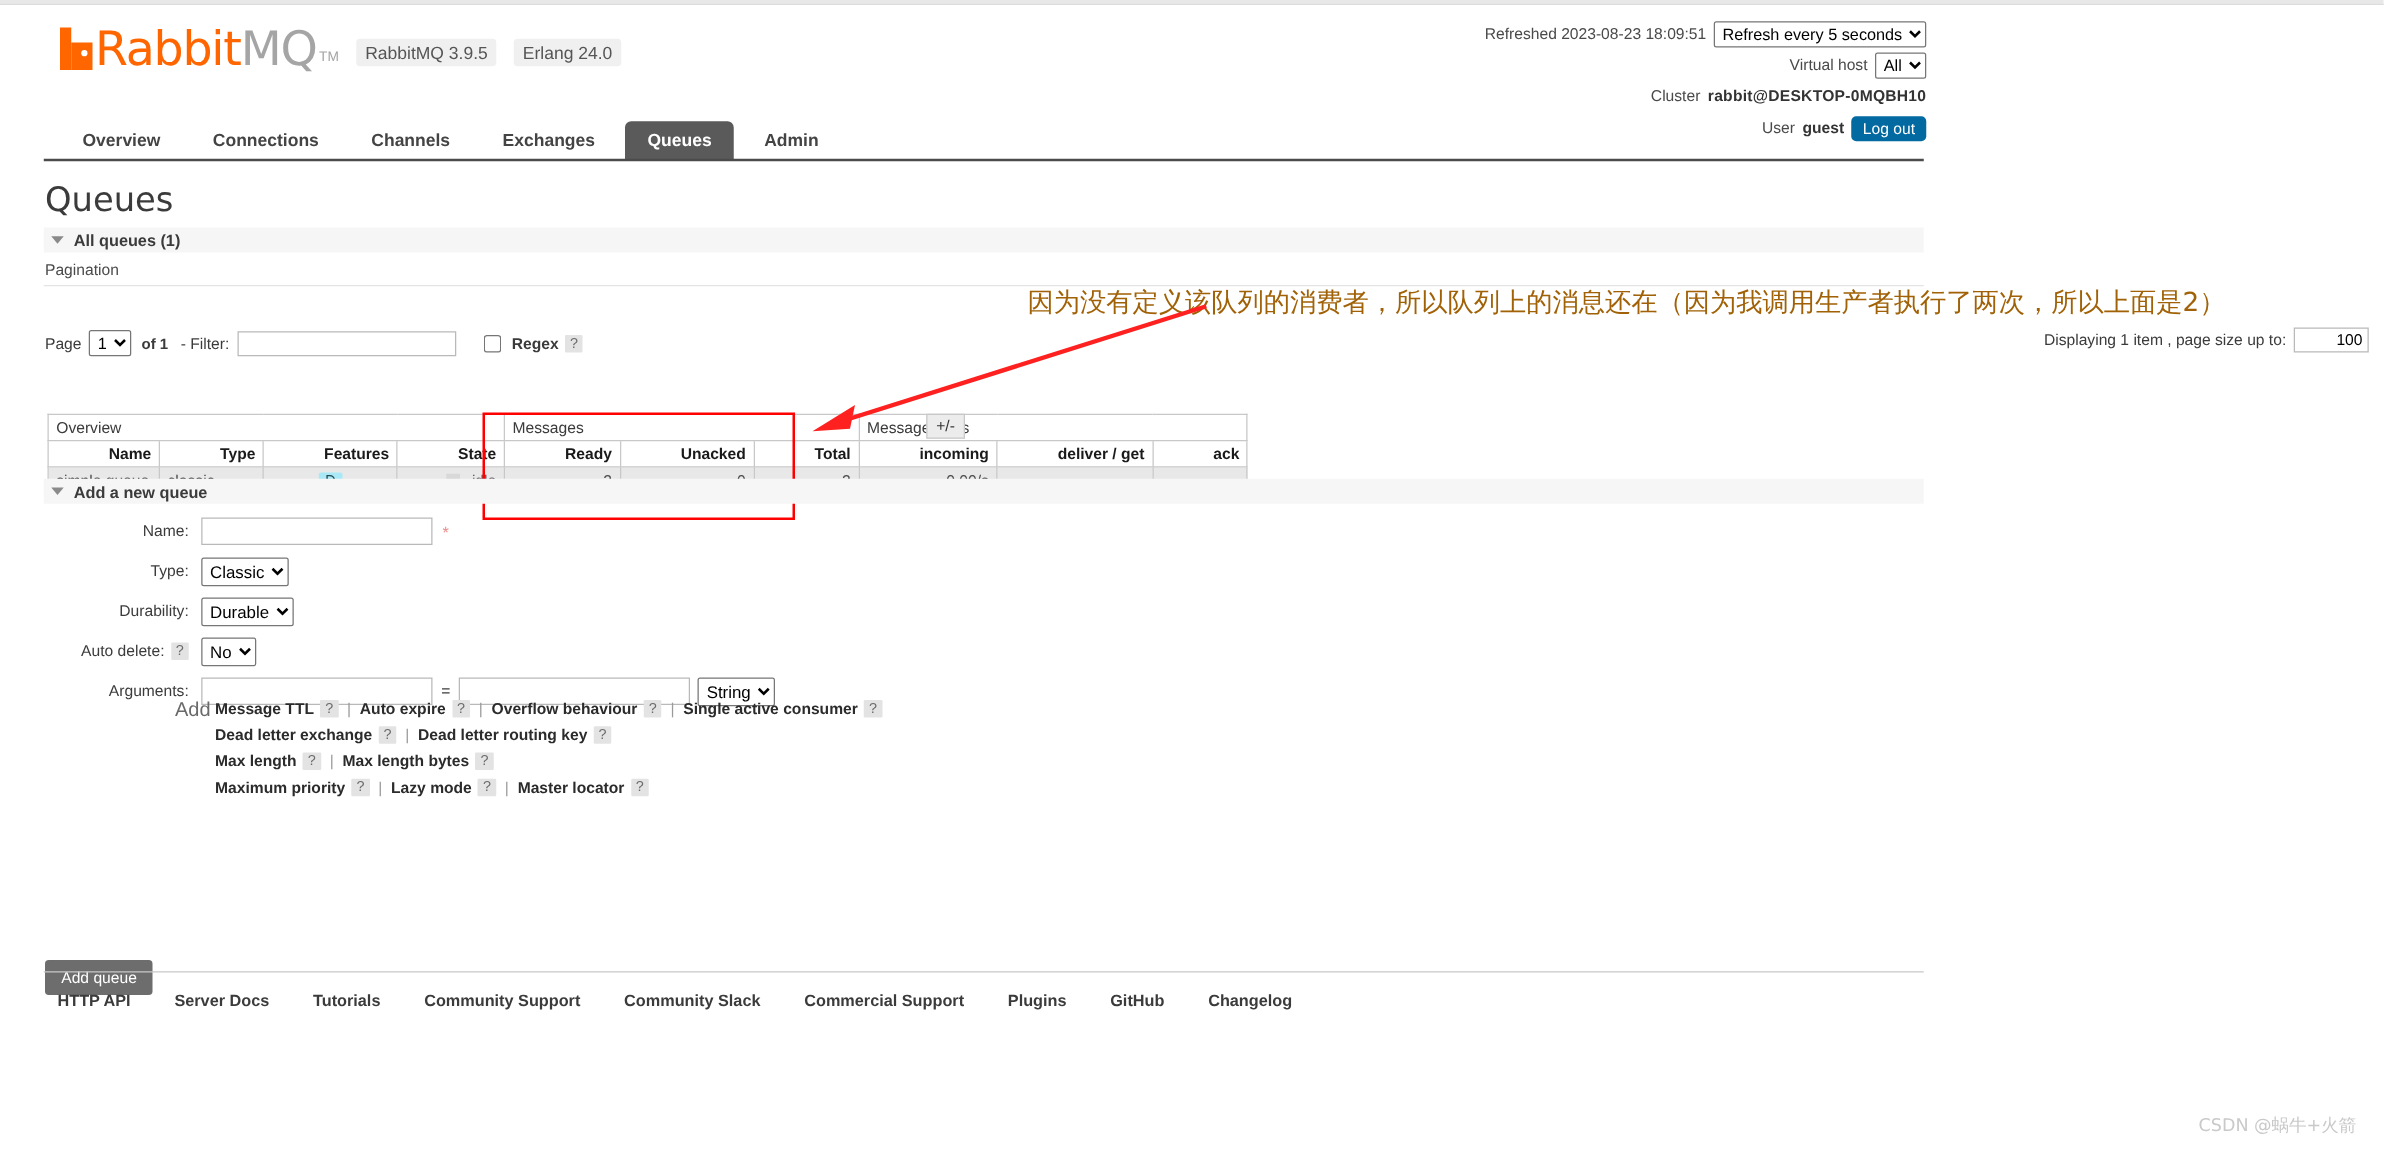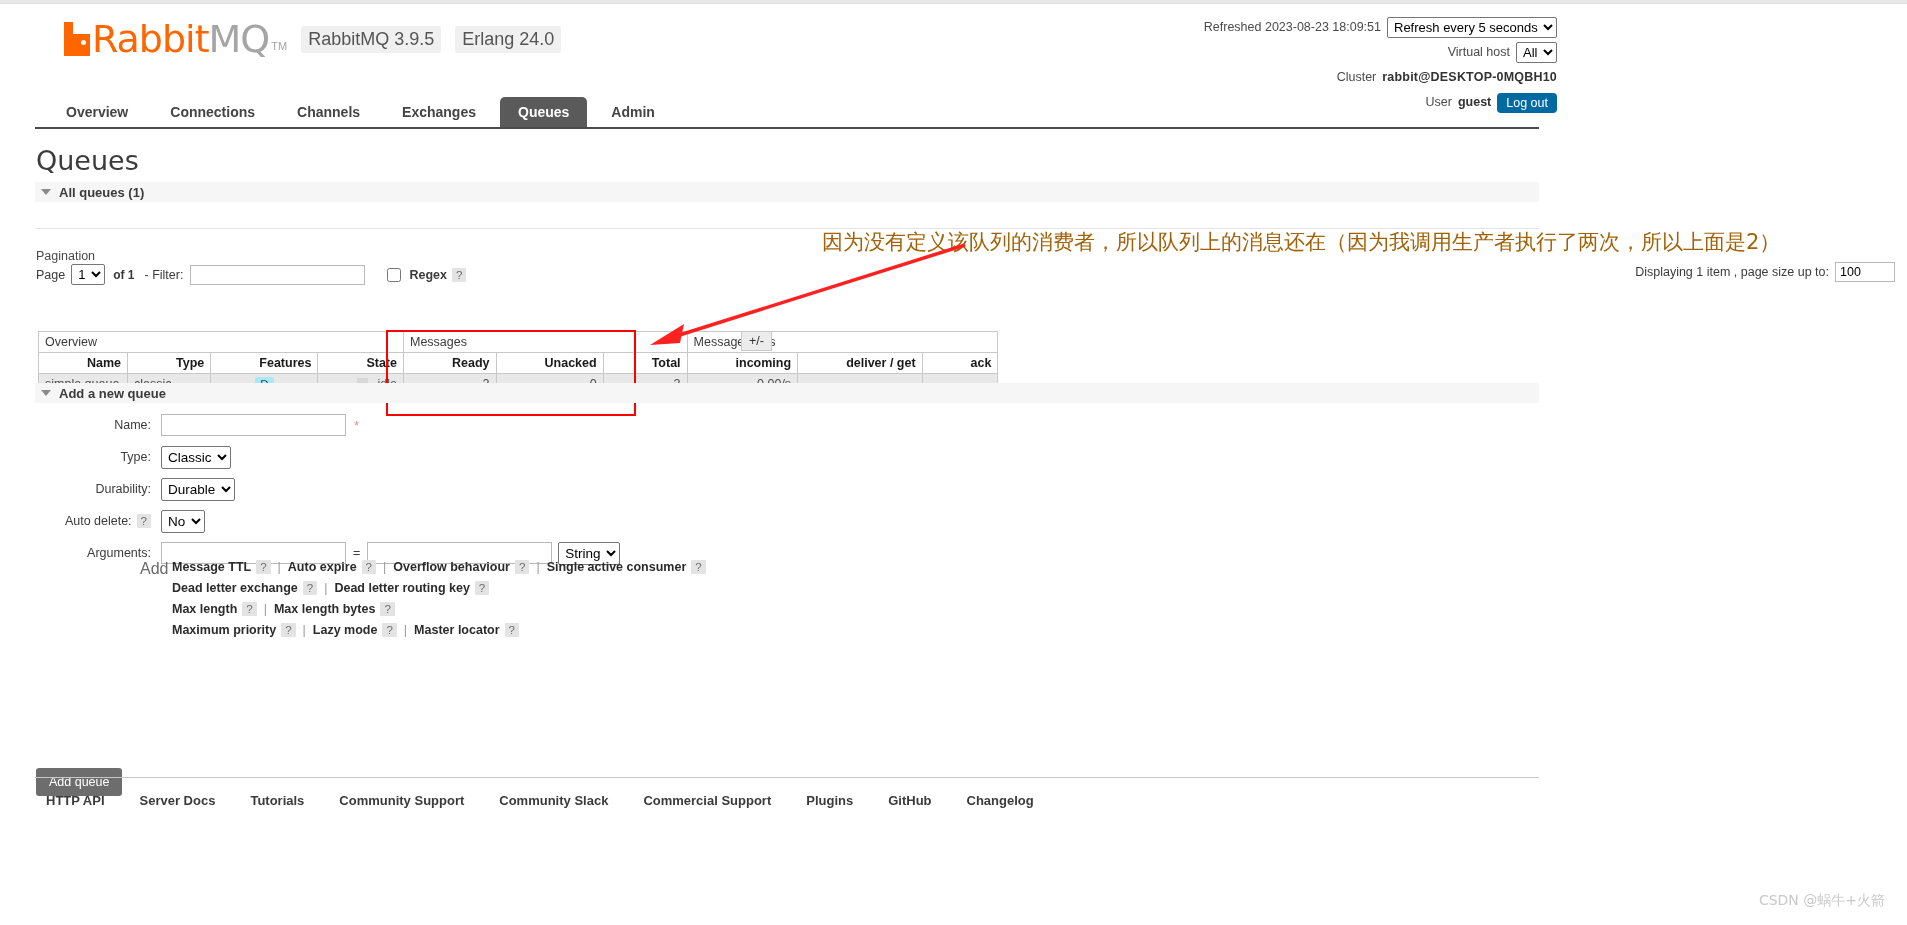--- a/index.html
+++ b/index.html
@@ -12,33 +12,33 @@
     color: #3b3b3b;
     position: relative;
     overflow: hidden;
   }
   #topbar-shadow {
     position: absolute; top: 0; left: 0; width: 1907px; height: 4px;
     background: #e8e8e8; border-bottom: 1px solid #dddddd;
   }
 
   
-  #header { position: absolute; top: 4px; left: 16px; width: 1551px; height: 104px; }
+  #header { position: absolute; top: 4px; left: 0; width: 1551px; height: 104px; }
   #logo-block { position: absolute; left: 48px; top: 18px; display: flex; align-items: flex-end; }
   .logo-mark { width: 26px; height: 34px; position: relative; margin-right: 2px; }
   .logo-mark .bar-l { position: absolute; left: 0; top: 0; width: 9px; height: 34px; background: #f60; }
   .logo-mark .bar-r { position: absolute; left: 9px; top: 12px; width: 17px; height: 22px; background: #f60; }
   .logo-mark .dot { position: absolute; left: 17px; top: 18px; width: 5px; height: 5px; background: #fff; border-radius: 50%; }
   .logo-rabbit { font-size: 38px; color: #f60; letter-spacing: -1px; line-height: 34px;
                  font-family: "DejaVu Sans", sans-serif; font-weight: 400; }
   .logo-mq { font-size: 38px; color: #a5a5a5; letter-spacing: -1px; line-height: 34px;
              font-family: "DejaVu Sans", sans-serif; font-weight: 400; }
   .logo-tm { font-size: 11px; color: #a5a5a5; margin-left: 2px; margin-bottom: 4px; }
   .version-badge {
-    background: #f0f0f0; color: #555; font-size: 18px;
+    background: #f0f0f0; color: #555; font-size: 14px;
     padding: 3px 7px; border-radius: 3px; margin-left: 14px; margin-bottom: 3px;
     white-space: nowrap;
     text-align: center;
   }
 
   #header-right {
     position: absolute; right: 10px; top: 12px; text-align: right;
     font-size: 12.5px; color: #4a4a4a; line-height: 23px;
   }
   #header-right .hrow { display: flex; justify-content: flex-end; align-items: center; gap: 6px; height: 23px; margin-bottom: 2px; }
@@ -78,21 +78,21 @@
   }
   .caret {
     display: inline-block; width: 0; height: 0;
     border-left: 5px solid transparent; border-right: 5px solid transparent;
     border-top: 6px solid #8a8a8a; margin-right: 8px;
   }
   #allqueues-bar { top: 182px; text-align: right; }
   #addqueue-bar { top: 383px; }
 
   #pagination-label {
-    position: absolute; top: 209px; left: 36px; font-size: 12.5px; color: #4a4a4a; margin-top: 40px;
+    position: absolute; top: 209px; left: 36px; font-size: 12.5px; color: #4a4a4a;
   }
   #pagination-rule { position: absolute; top: 228px; left: 35px; width: 1504px; height: 1px; background: #e4e4e4; }
 
   #pagination-row {
     position: absolute; top: 264px; left: 36px; display: flex; align-items: center; gap: 0px;
     font-size: 12.5px; color: #3b3b3b;
   }
   #pagination-row .lbl { margin-right: 6px; }
   select#page-select {
     font-family: "Liberation Sans", sans-serif; font-size: 13px;
@@ -110,21 +110,21 @@
     display: inline-block; background: #e3e3e3; color: #6b6b6b;
     font-size: 11.5px; padding: 1px 4px; margin-left: 5px; cursor: pointer; border-radius: 1px;
   }
 
   #displaying-row {
     position: absolute; top: 262px; right: 12px; display: flex; align-items: center;
     font-size: 12.5px; color: #3b3b3b;
   }
   #pagesize-input {
     width: 60px; height: 20px; margin-left: 6px; border: 1px solid #b9b9b9;
-    text-align: left; font-family: "Liberation Sans", sans-serif; font-size: 12.5px; padding: 0 4px;
+    text-align: right; font-family: "Liberation Sans", sans-serif; font-size: 12.5px; padding: 0 4px;
   }
 
   
   #queues-table {
     position: absolute; top: 331px; left: 38px; border-collapse: collapse;
     font-size: 12.5px;
   }
   #queues-table td, #queues-table th { border: 1px solid #c8c8c8; padding: 3px 6px; font-weight: normal; }
   #queues-table tr.group-row td { background: #ffffff; color: #3b3b3b; text-align: left; }
   #queues-table tr.head-row th { background: #ffffff; font-weight: bold; color: #1a1a1a; text-align: left; padding-left: 48px; }

